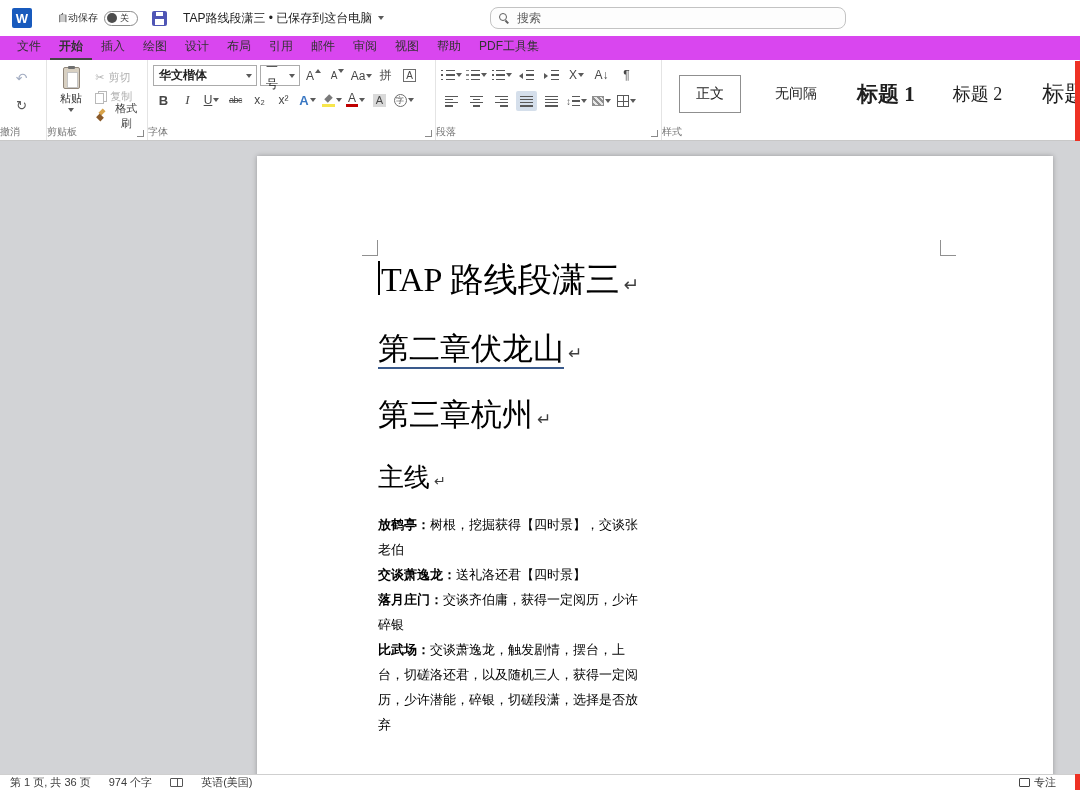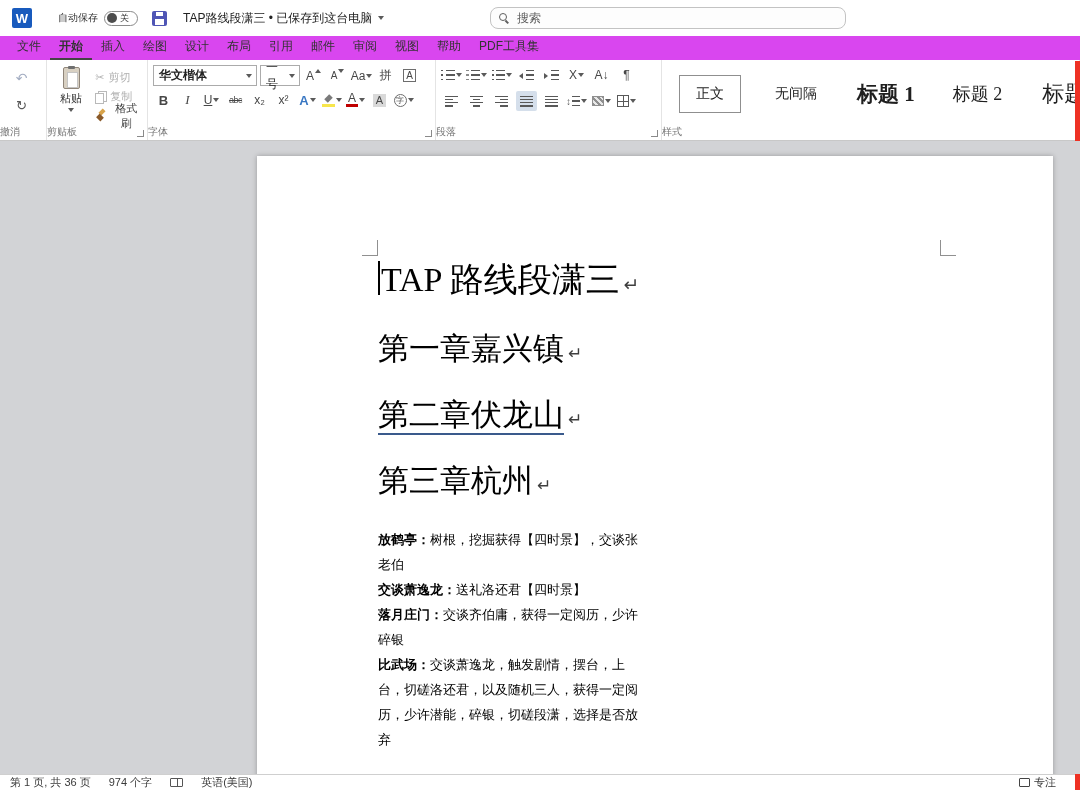--- a/index.html
+++ b/index.html
@@ -412,27 +412,27 @@
 
 <main class="doc-area">
   <div class="page">
     <span class="crop crop-tl"></span>
     <span class="crop crop-tr"></span>
     <div class="doc-content">
       <div class="h h1">
         <span class="caret-bar"></span><span>TAP 路线段潇三</span><span class="mark">↵</span>
       </div>
       <div class="h h2">
-        <span>第一章嘉兴镇</span><span class="mark">↵</span>
-      </div>
-      <div class="h h2">
         <span class="underlined">第二章伏龙山</span><span class="mark">↵</span>
       </div>
       <div class="h h2">
         <span>第三章杭州</span><span class="mark">↵</span>
+      </div>
+      <div class="h h3">
+        <span>主线</span><span class="mark">↵</span>
       </div>
       <div class="doc-body">
         <p><b>放鹤亭：</b><span>树根，挖掘获得【四时景】，交谈张老伯</span></p>
         <p><b>交谈萧逸龙：</b><span>送礼洛还君【四时景】</span></p>
         <p><b>落月庄门：</b><span>交谈齐伯庸，获得一定阅历，少许碎银</span></p>
         <p><b>比武场：</b><span>交谈萧逸龙，触发剧情，摆台，上台，切磋洛还君，以及随机三人，获得一定阅历，少许潜能，碎银，切磋段潇，选择是否放弃</span></p>
       </div>
     </div>
   </div>
 </main>

